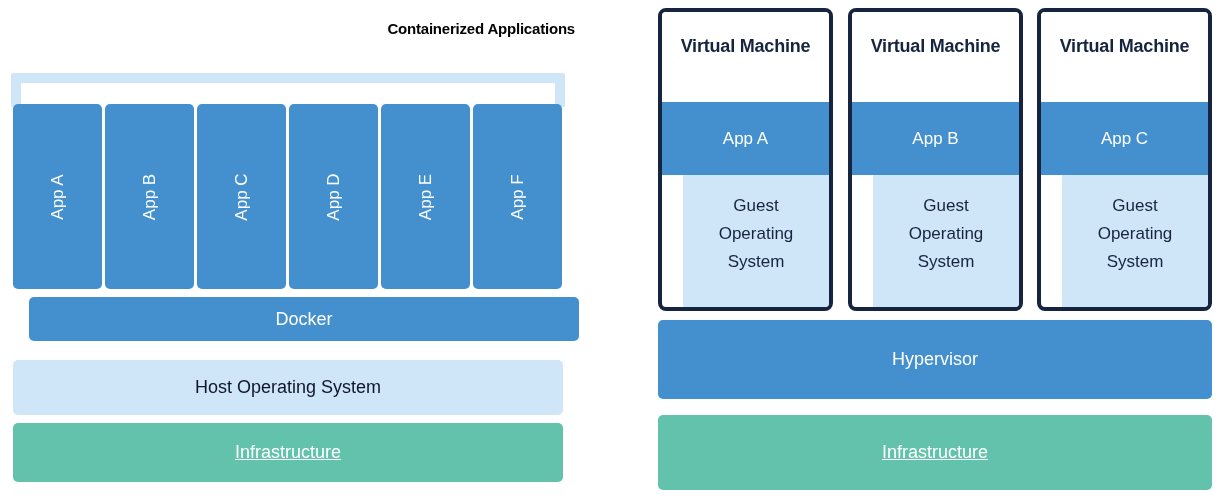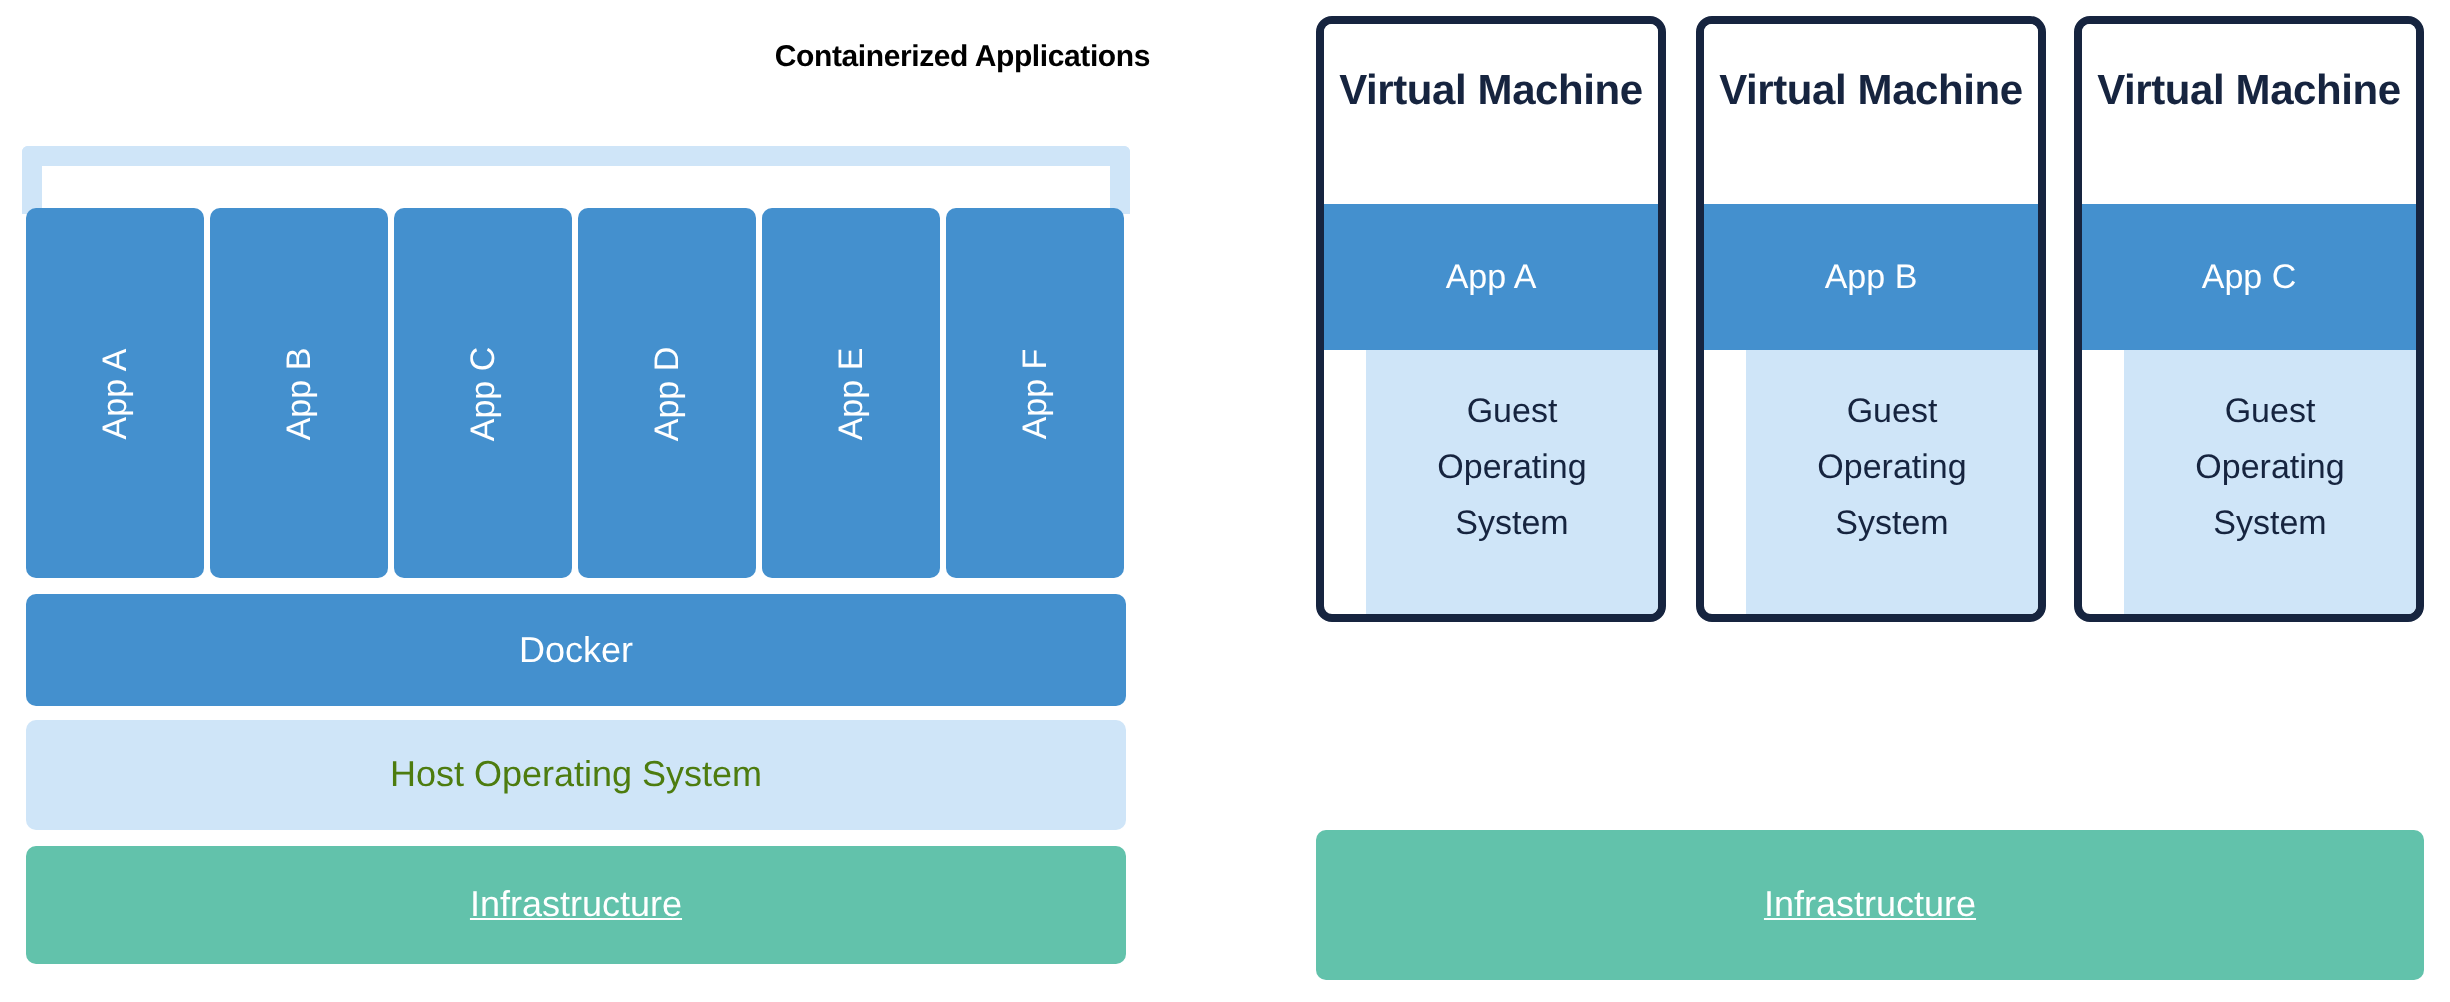--- a/index.html
+++ b/index.html
@@ -29,21 +29,21 @@
     position: absolute;
     border-radius: 5px;
     display: flex;
     align-items: center;
     justify-content: center;
     box-sizing: border-box;
     text-align: center;
     line-height: 1.25;
   }
   .bar-blue  { background: #4490ce; color: #ffffff; }
-  .bar-light { background: #cfe5f8; color: #4d7c0f; }
+  .bar-light { background: #cfe5f8; color: #0f172a; }
   .bar-green { background: #62c2ab; color: #ffffff; text-decoration: underline; }
 
   
   #left-title {
     position: absolute;
     left: 0;
     top: 20px;
     width: 575px;
     text-align: right;
     font-size: 15px;
@@ -80,21 +80,21 @@
     position: absolute;
     left: 50%;
     top: 50%;
     transform: translate(-50%, -50%) rotate(-90deg);
     white-space: nowrap;
     color: #ffffff;
     font-size: 17px;
   }
 
   
-  #docker-bar  { left: 13px; top: 297px; width: 550px; height: 56px; font-size: 18px; }
+  #docker-bar  { left: 29px; top: 297px; width: 550px; height: 44px; font-size: 18px; }
   #host-os-bar { left: 13px; top: 360px; width: 550px; height: 55px; font-size: 18px; }
   #infra-bar-left { left: 13px; top: 423px; width: 550px; height: 59px; font-size: 18px; }
 
   
   .vm-box {
     position: absolute;
     top: 8px;
     width: 175px;
     height: 303px;
     border: 4px solid #16243f;
@@ -103,21 +103,21 @@
     background: #ffffff;
     overflow: hidden;
     display: flex;
     flex-direction: column;
   }
   .vm-title {
     height: 90px;
     display: flex;
     align-items: center;
     justify-content: center;
-    font-size: 21px;
+    font-size: 18px;
     font-weight: bold;
     color: #16243f;
     background: #ffffff;
     letter-spacing: -0.2px;
     padding-bottom: 22px;
     box-sizing: border-box;
   }
   .vm-app {
     height: 73px;
     background: #4490ce;
@@ -192,14 +192,15 @@
     <div class="vm-app">App B</div>
     <div class="vm-guest">Guest<br>Operating<br>System</div>
   </div>
 
   <div class="vm-box" style="left:387px;">
     <div class="vm-title">Virtual Machine</div>
     <div class="vm-app">App C</div>
     <div class="vm-guest">Guest<br>Operating<br>System</div>
   </div>
 
+  <div class="bar bar-blue" id="hypervisor-bar">Hypervisor</div>
   <div class="bar bar-green" id="infra-bar-right">Infrastructure</div>
 </div>
 
 </body></html>

